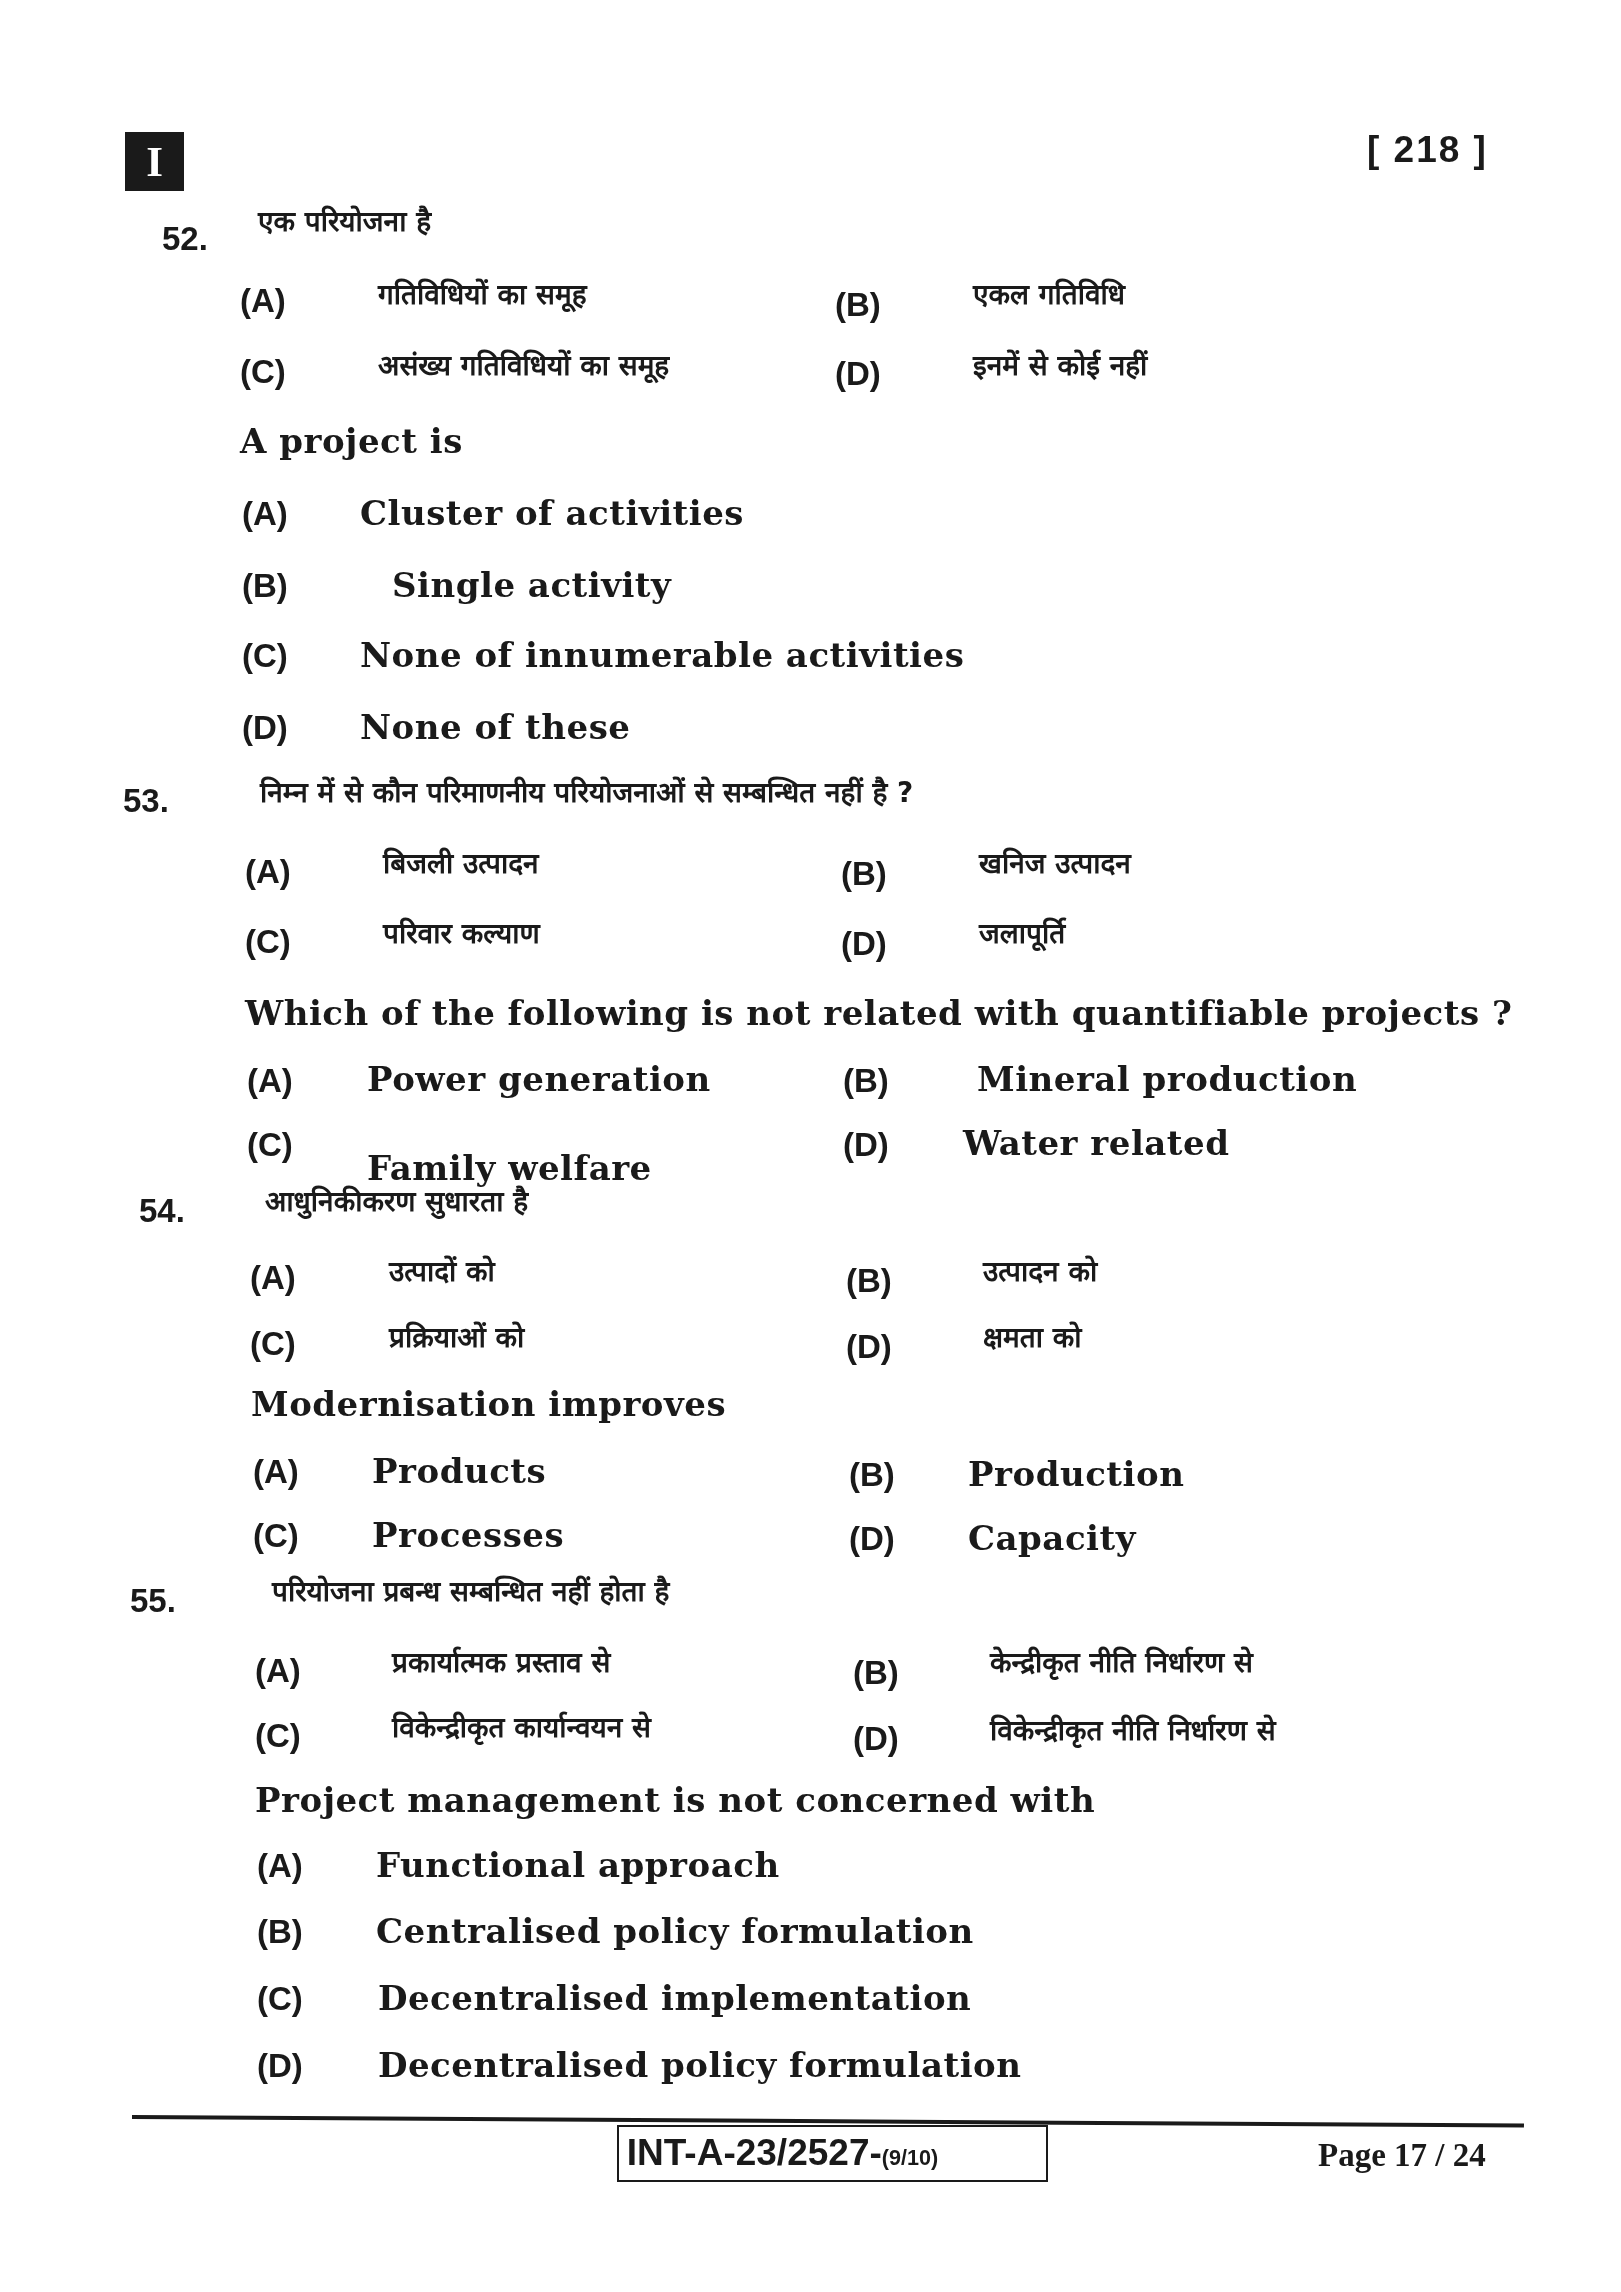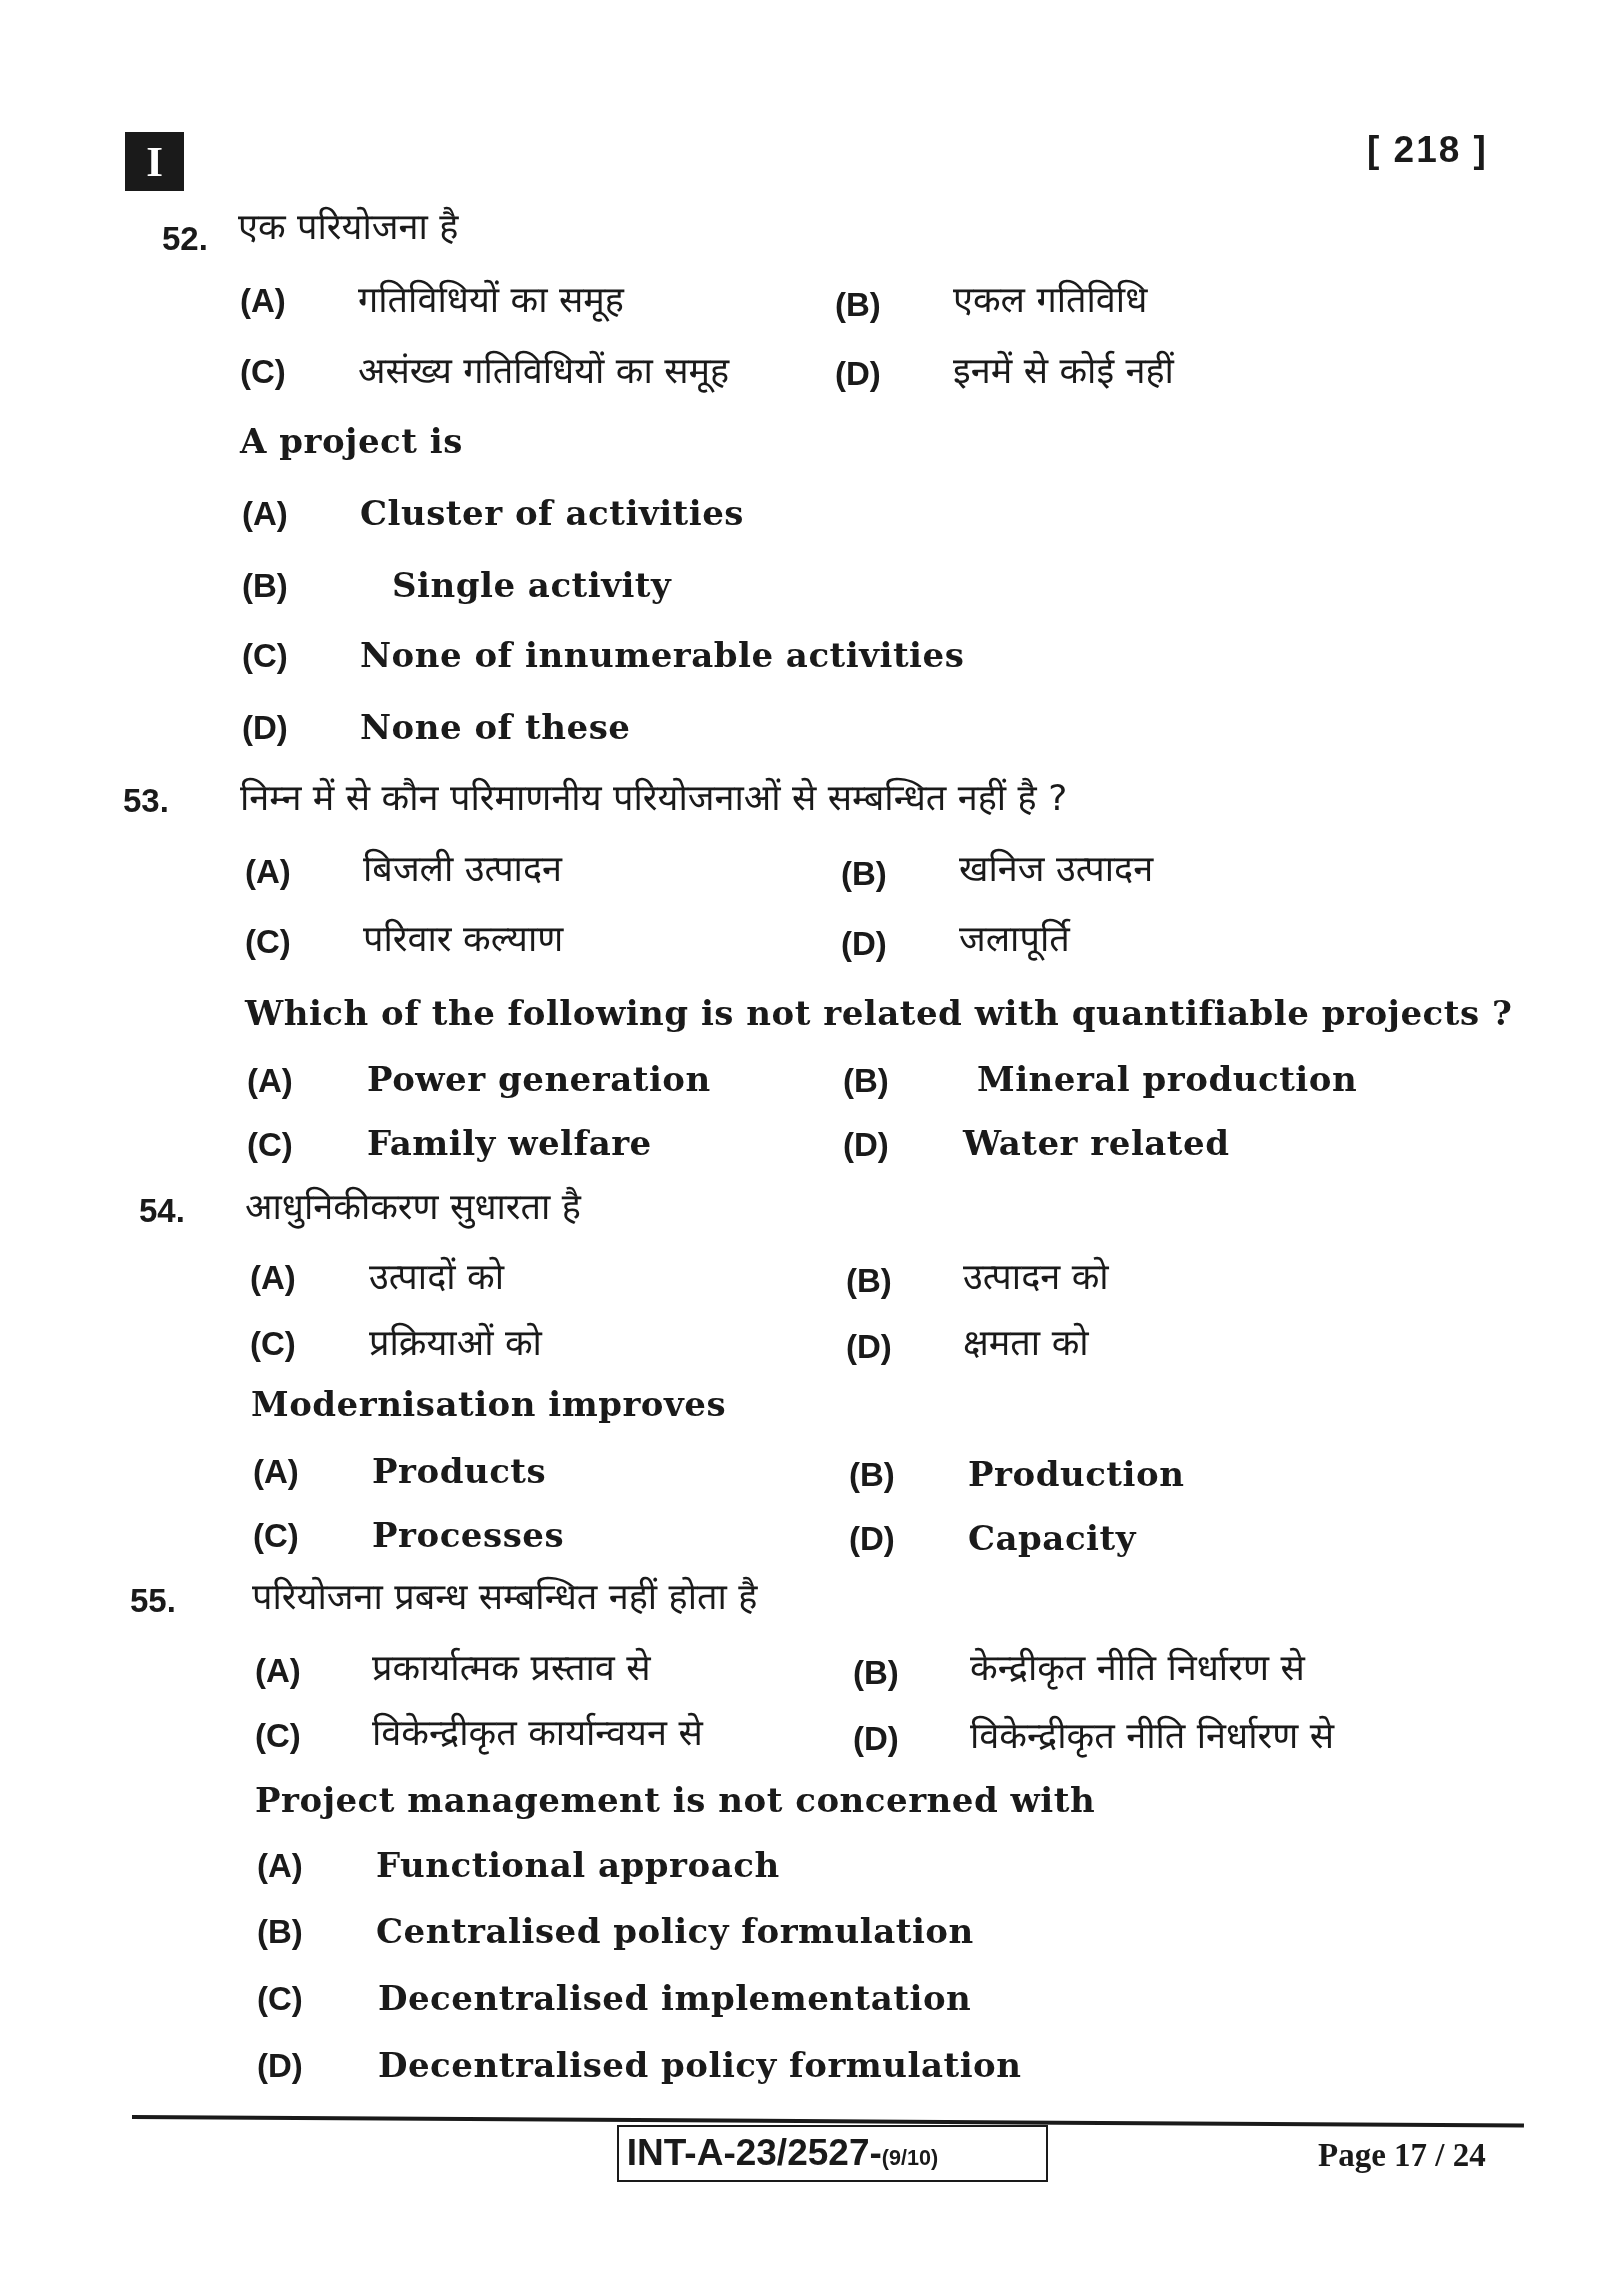--- a/index.html
+++ b/index.html
@@ -5,21 +5,21 @@
   html,body{margin:0;padding:0;background:#ffffff;}
   body{width:1621px;height:2293px;position:relative;overflow:hidden;
        font-family:"Liberation Serif","DejaVu Serif",serif;color:#1a1a1a;}
   .abs{position:absolute;white-space:nowrap;}
   .set-box{left:125px;top:132px;width:59px;height:59px;background:#1a1a1a;color:#fff;
            font-weight:bold;font-size:43px;text-align:center;line-height:59px;
            font-family:"Liberation Serif",serif;}
   .set-code{left:1367px;top:129px;font-size:37px;font-weight:bold;letter-spacing:2px;
             font-family:"Liberation Sans",sans-serif;}
   .qnum{font-size:33px;font-weight:bold;font-family:"Liberation Sans",sans-serif;}
-  .hi{font-size:36px;font-family:"DejaVu Sans",sans-serif;font-weight:normal;}
+  .hi{font-size:28px;font-family:"DejaVu Sans",sans-serif;font-weight:bold;margin-left:20px;}
   .en{font-size:34px;font-family:"DejaVu Serif",serif;font-weight:bold;letter-spacing:0.5px;}
   .lbl{font-size:33px;font-family:"Liberation Sans",sans-serif;font-weight:bold;}
   .rule{position:absolute;left:132px;top:2115px;width:1392px;height:3.9px;background:#1a1a1a;
         transform:rotate(0.35deg);transform-origin:left center;}
   .code-box{left:617px;top:2125px;width:431px;height:57px;border:2.9px solid #1a1a1a;
             box-sizing:border-box;font-family:"Liberation Sans",sans-serif;font-weight:bold;
             font-size:37px;line-height:51px;padding-left:7.8px;}
   .code-box .sub{font-size:21.6px;}
   .page-no{left:1318px;top:2137px;font-size:33px;font-weight:bold;font-family:"Liberation Serif",serif;}
 </style>
@@ -60,21 +60,21 @@
 <div class="abs hi" style="left:363px;top:913px;">परिवार कल्याण</div>
 <div class="abs lbl" style="left:841px;top:925px;">(D)</div>
 <div class="abs hi" style="left:959px;top:913px;">जलापूर्ति</div>
 
 <div class="abs en" style="left:245px;top:993px;">Which of the following is not related with quantifiable projects ?</div>
 <div class="abs lbl" style="left:247px;top:1062px;">(A)</div>
 <div class="abs en" style="left:367px;top:1059px;">Power generation</div>
 <div class="abs lbl" style="left:843px;top:1062px;">(B)</div>
 <div class="abs en" style="left:963px;top:1059px;margin-left:14px;">Mineral production</div>
 <div class="abs lbl" style="left:247px;top:1126px;">(C)</div>
-<div class="abs en" style="left:367px;top:1123px;">Family welfare</div>
+<div class="abs en" style="left:367px;top:1148px;">Family welfare</div>
 <div class="abs lbl" style="left:843px;top:1126px;">(D)</div>
 <div class="abs en" style="left:963px;top:1123px;">Water related</div>
 
 <div class="abs qnum" style="left:139px;top:1192px;text-align:right;">54.</div>
 <div class="abs hi" style="left:245px;top:1181px;">आधुनिकीकरण सुधारता है</div>
 <div class="abs lbl" style="left:250px;top:1259px;">(A)</div>
 <div class="abs hi" style="left:369px;top:1251px;">उत्पादों को</div>
 <div class="abs lbl" style="left:846px;top:1262px;">(B)</div>
 <div class="abs hi" style="left:963px;top:1251px;">उत्पादन को</div>
 <div class="abs lbl" style="left:250px;top:1325px;">(C)</div>

